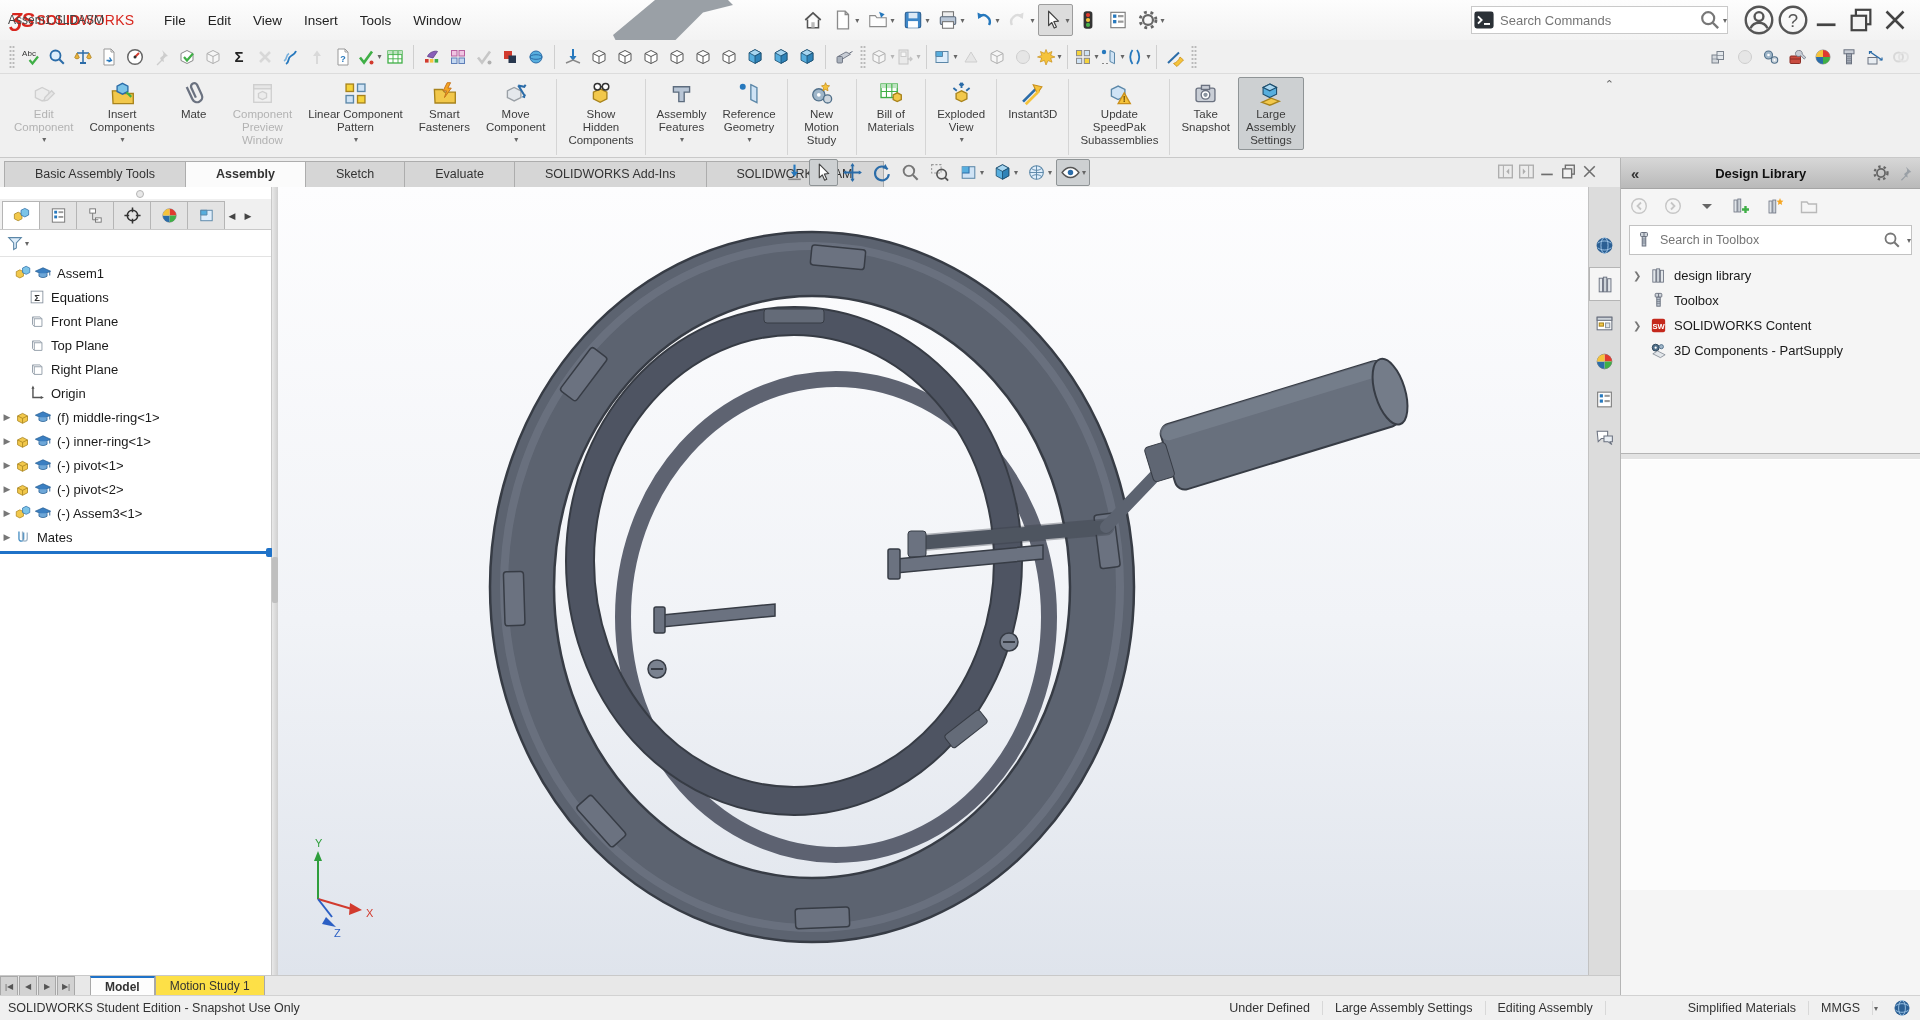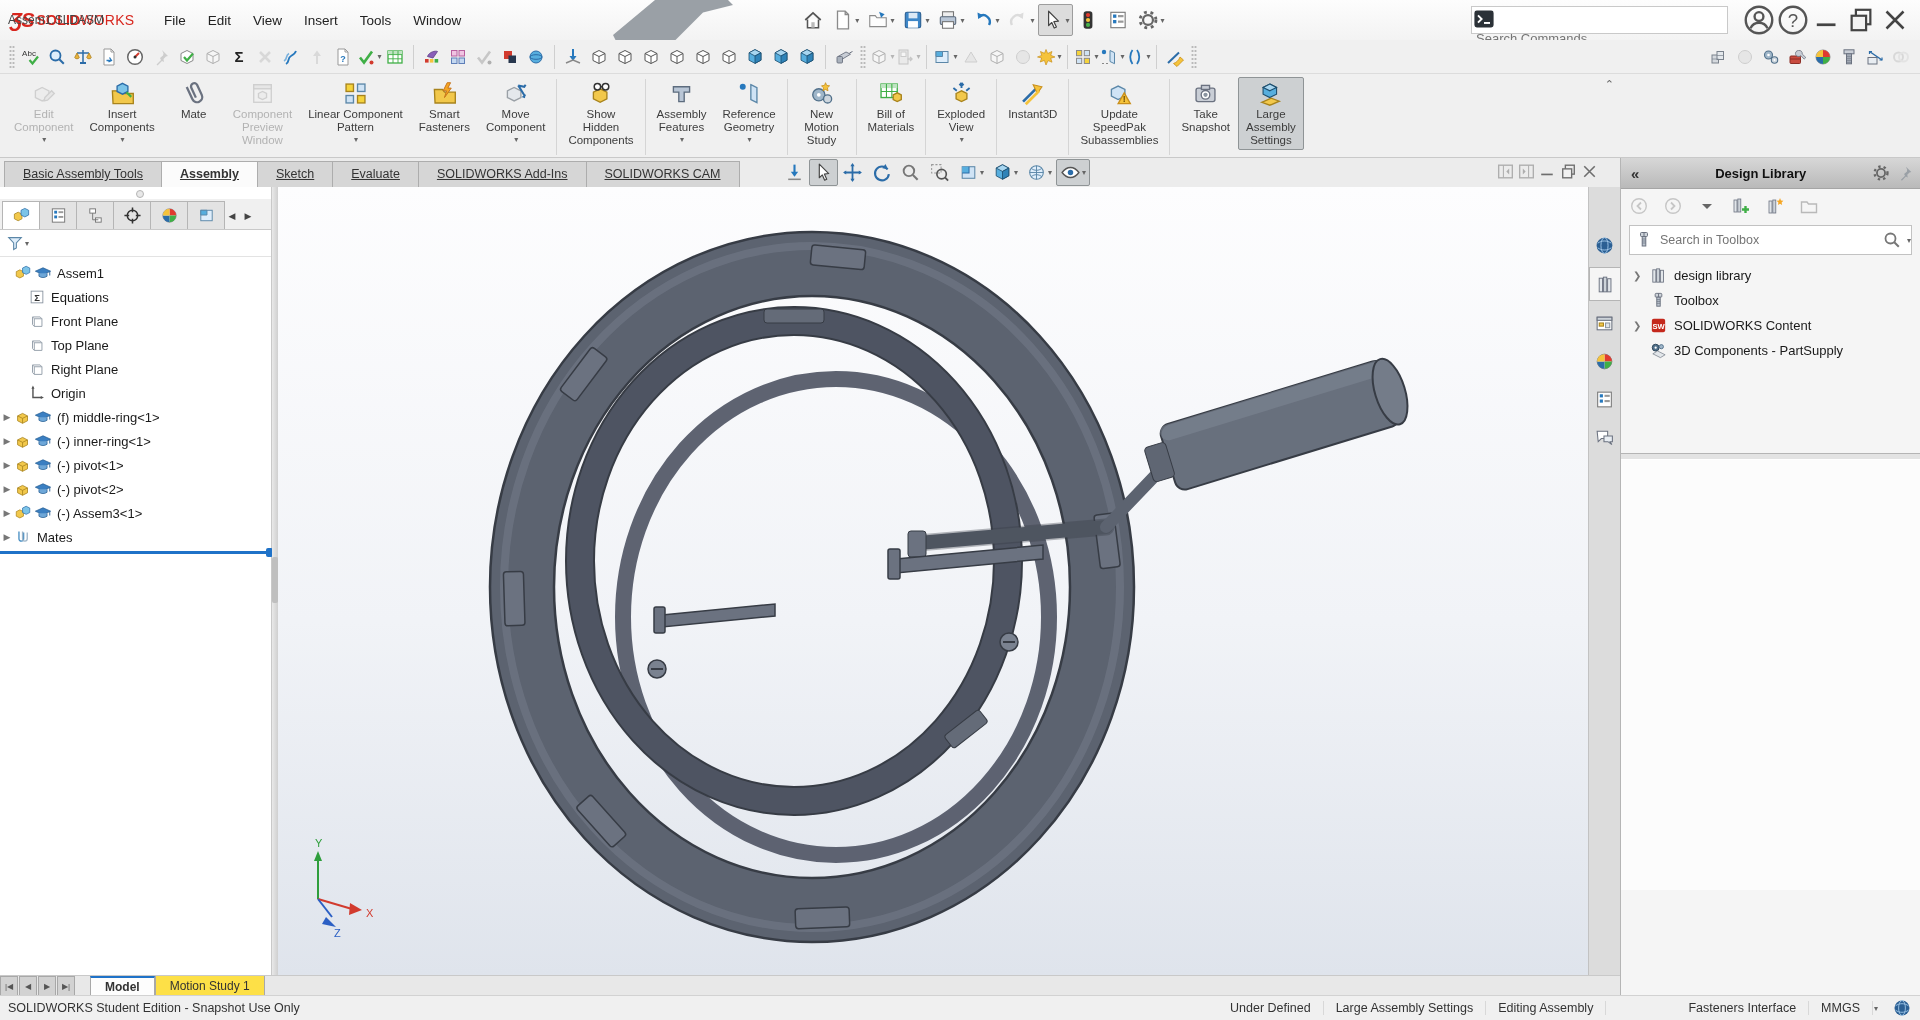--- a/index.html
+++ b/index.html
@@ -17,21 +17,21 @@
   #brand-text b{font-weight:bold;}
   #menubar{display:flex;align-items:center;margin-left:8px;}
   .menu-item{padding:0 11px;font-size:13.5px;color:#222;height:40px;display:flex;align-items:center;cursor:default;}
   #menu-pin{margin:0 6px;}
   #qat{display:flex;align-items:center;margin-left:14px;}
   .qat-btn{display:flex;align-items:center;height:30px;padding:0 3px;border:1px solid transparent;border-radius:2px;}
   .qat-btn.active{background:#dcdcdc;border-color:#9d9d9d;}
   .qat-btn .ic{width:22px;height:22px;}
   #doc-title{position:absolute;left:8px;right:0;text-align:left;font-size:12px;color:#444;pointer-events:none;}
   #title-right{position:absolute;right:8px;display:flex;align-items:center;}
-  #search-box{display:flex;align-items:flex-start;width:255px;height:26px;background:#fff;border:1px solid #c9c9c9;margin-right:14px;flex-direction:column;}
+  #search-box{display:flex;align-items:center;width:255px;height:26px;background:#fff;border:1px solid #c9c9c9;margin-right:14px;}
   #search-box .ic{width:24px;height:24px;}
   #search-input{flex:1;border:none;outline:none;font-size:13px;color:#333;font-family:"Liberation Sans",sans-serif;background:transparent;padding:0 4px;}
   .title-ctl{width:34px;height:30px;display:flex;align-items:center;justify-content:center;}
   
   #toolbar2{position:absolute;left:0;top:40px;width:1920px;height:34px;background:#f0f0f0;
     border-bottom:1px solid #dcdcdc;display:flex;align-items:center;padding:0 6px;box-sizing:border-box;}
   .t2{width:26px;height:26px;display:flex;align-items:center;justify-content:center;border-radius:2px;}
   .t2 .ic{width:20px;height:20px;}
   .t2.grey{opacity:.42;filter:grayscale(1);}
   .t2sep{width:1px;height:24px;background:#cfcfcf;margin:0 5px;}
@@ -45,21 +45,21 @@
   .rbtn .rlbl{font-size:11.5px;line-height:13px;text-align:center;color:#3c3c3c;white-space:nowrap;}
   .rbtn .drop{margin-top:1px;}
   .rbtn.disabled .rlbl{color:#b3b3b3;}
   .rbtn.disabled .ic{opacity:.4;filter:grayscale(1);}
   .rbtn.active{background:#cdd0d2;border-color:#8f9496;}
   .rsep{width:1px;align-self:stretch;background:#d5d5d5;margin:2px 3px;}
   #ribbon-collapse{position:absolute;right:8px;top:78px;color:#666;font-size:11px;}
   
   #tabrow{position:absolute;left:0;top:158px;width:1620px;height:29px;background:#ececec;border-bottom:1px solid #c9c9c9;
     display:flex;align-items:flex-end;}
-  .ctab{padding:5px 18px 6px;font-size:12.5px;background:#d6d6d6;border:1px solid #adadad;border-bottom:none;color:#333;margin-right:-1px;text-decoration:underline;}
+  .ctab{padding:5px 30px 6px;font-size:12.5px;background:#d6d6d6;border:1px solid #adadad;border-bottom:none;color:#333;margin-right:-1px;}
   .ctab.active{background:#fbfbfb;font-weight:bold;}
   #headsup{position:absolute;left:780px;top:1px;display:flex;align-items:center;height:27px;}
   .hud{display:flex;align-items:center;height:25px;padding:0 3px;border:1px solid transparent;border-radius:2px;}
   .hud .ic{width:21px;height:21px;}
   .hud.active{background:#cdd0d2;border-color:#8f9496;}
   #pane-controls{position:absolute;right:20px;top:3px;display:flex;align-items:center;}
   .pane-ctl{width:21px;height:21px;display:flex;align-items:center;justify-content:center;opacity:.75;}
   
   #tree-panel{position:absolute;left:0;top:187px;width:272px;height:788px;background:#fff;border-right:1px solid #c9c9c9;box-sizing:border-box;}
   #tree-grip{position:absolute;left:50%;top:3px;width:6px;height:6px;border:1px solid #b5b5b5;border-radius:50%;background:#e8e8e8;}
@@ -1606,21 +1606,21 @@
   <div id="statusbar">
     <span id="status-left">SOLIDWORKS Student Edition - Snapshot Use Only</span>
     <span id="status-spacer"></span>
     <span id="status-center" style="display:flex;">
         <span class="status-item">Under Defined</span>
         <span class="status-item">Large Assembly Settings</span>
         <span class="status-item">Editing Assembly</span>
       </span>
     <span class="status-gap"></span>
     <span id="status-right2" style="display:flex;">
-        <span class="status-item">Fasteners Interface</span>
+        <span class="status-item">Simplified Materials</span>
         <span class="status-item">MMGS</span>
       </span>
     <span class="drop">▾</span>
     <span id="status-globe" class="ic">
         <svg viewBox="0 0 20 20" width="100%" height="100%">
           <circle cx="10" cy="10" r="7.5" fill="#2b5f93"></circle>
           <path d="M3.5 7.8c4-2.8 9-2.8 13 0M3.5 12.2c4 2.8 9 2.8 13 0" stroke="#9fc6e8" fill="none" stroke-width=".9"></path>
           <ellipse cx="10" cy="10" rx="3.4" ry="7.5" fill="none" stroke="#9fc6e8" stroke-width=".9"></ellipse>
         </svg>
       </span>

